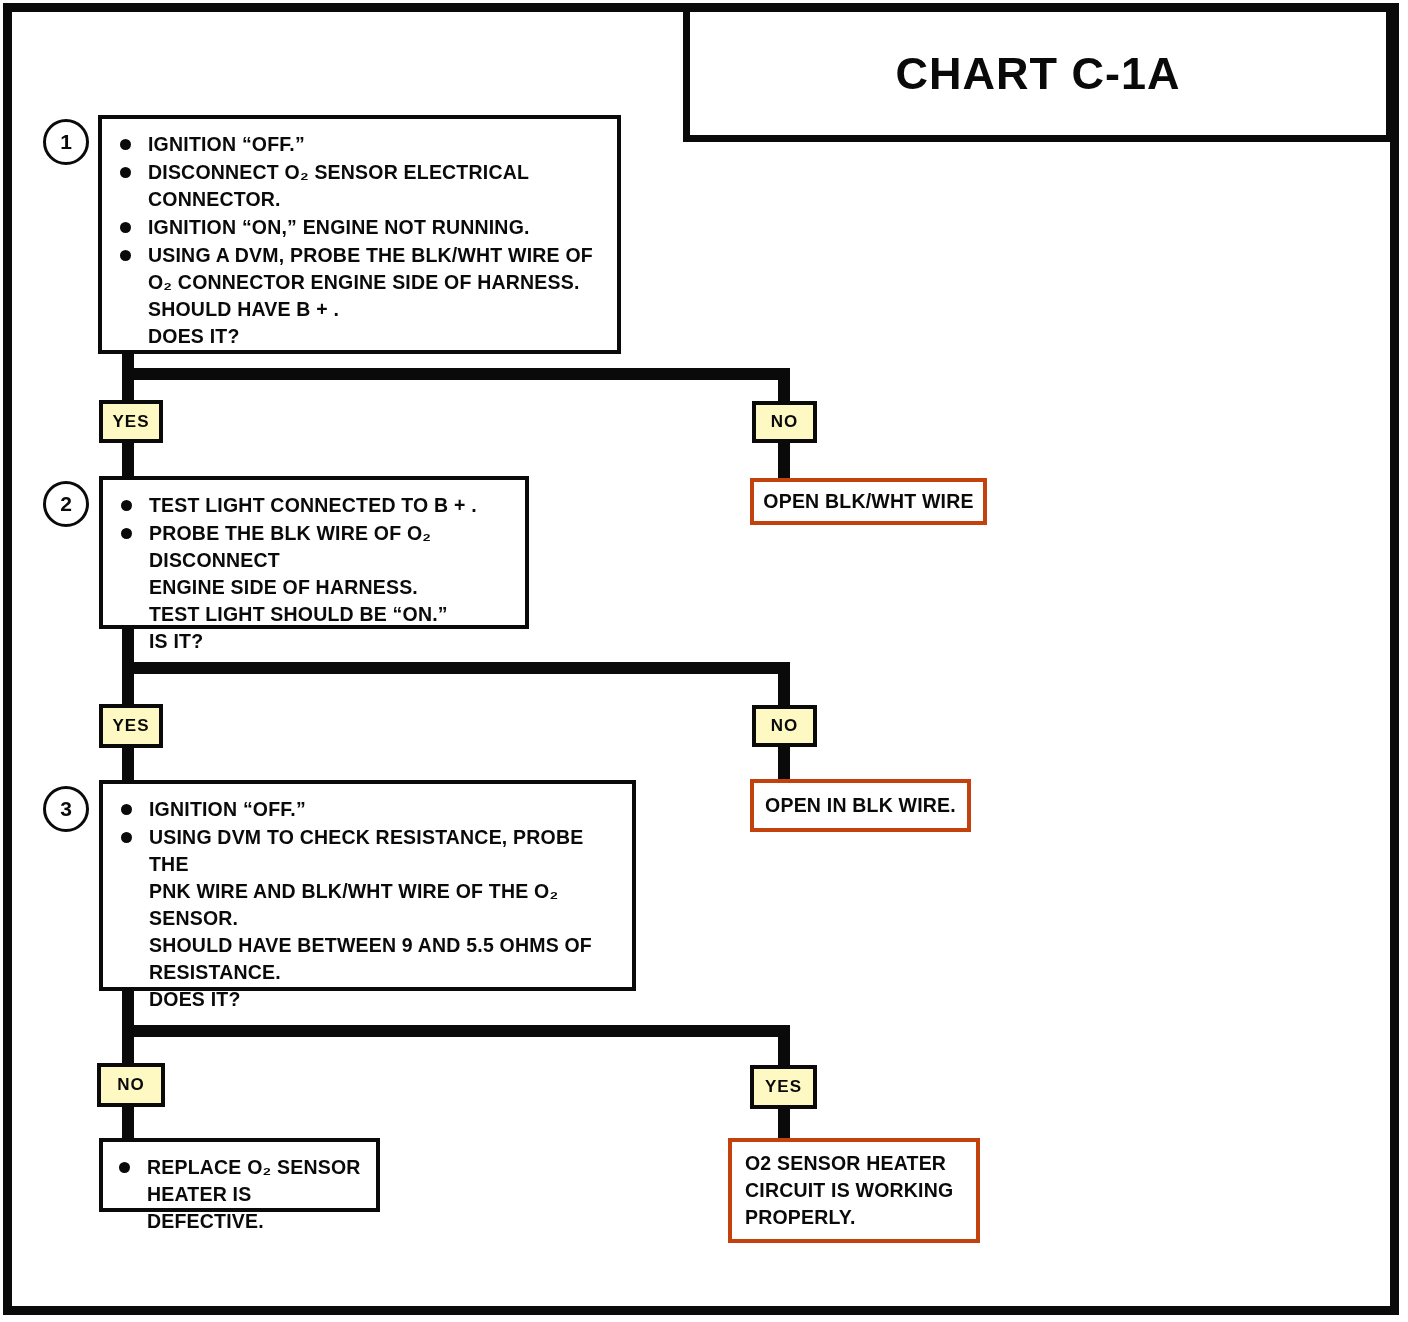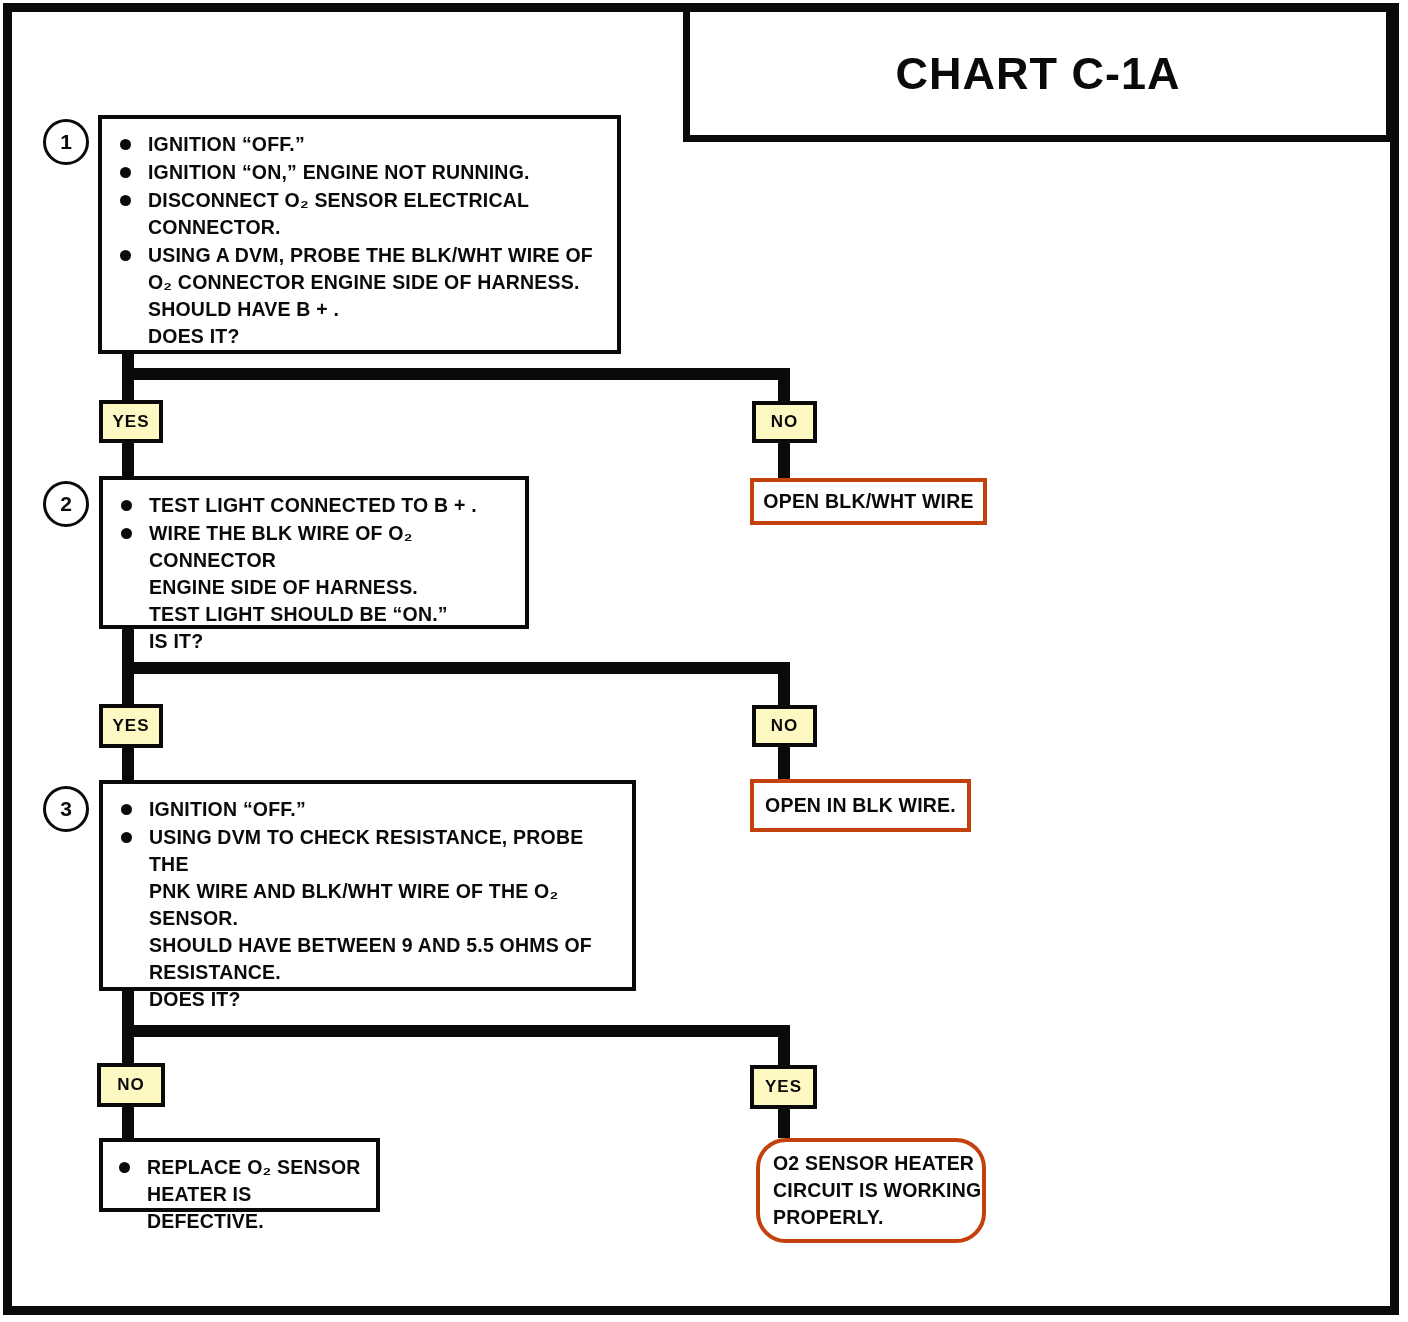--- a/index.html
+++ b/index.html
@@ -127,26 +127,26 @@
   <div class="step-circle" style="left:43px; top:119px;">
     <span>1</span>
   </div>
   <div class="step-box" style="left:98px; top:115px; width:523px; height:239px;">
     <div class="bullet-row">
       <span class="bullet-dot"></span>
       <span class="bullet-text">IGNITION “OFF.”</span>
     </div>
     <div class="bullet-row">
       <span class="bullet-dot"></span>
-      <span class="bullet-text">IGNITION “ON,” ENGINE NOT RUNNING.</span>
-    </div>
-    <div class="bullet-row">
-      <span class="bullet-dot"></span>
       <span class="bullet-text">DISCONNECT O₂ SENSOR ELECTRICAL
 CONNECTOR.</span>
+    </div>
+    <div class="bullet-row">
+      <span class="bullet-dot"></span>
+      <span class="bullet-text">IGNITION “ON,” ENGINE NOT RUNNING.</span>
     </div>
     <div class="bullet-row">
       <span class="bullet-dot"></span>
       <span class="bullet-text">USING A DVM, PROBE THE BLK/WHT WIRE OF
 O₂ CONNECTOR ENGINE SIDE OF HARNESS.
 SHOULD HAVE B + .
 DOES IT?</span>
     </div>
   </div>
 
@@ -169,21 +169,21 @@
   <div class="step-circle" style="left:43px; top:481px;">
     <span>2</span>
   </div>
   <div class="step-box" style="left:99px; top:476px; width:430px; height:153px;">
     <div class="bullet-row">
       <span class="bullet-dot"></span>
       <span class="bullet-text">TEST LIGHT CONNECTED TO B + .</span>
     </div>
     <div class="bullet-row">
       <span class="bullet-dot"></span>
-      <span class="bullet-text">WIRE THE BLK WIRE OF O₂ CONNECTOR
+      <span class="bullet-text">PROBE THE BLK WIRE OF O₂ DISCONNECT
 ENGINE SIDE OF HARNESS.
 TEST LIGHT SHOULD BE “ON.”
 IS IT?</span>
     </div>
   </div>
 
   <div class="conn" style="left:122px; top:629px; width:12px; height:35px;"></div>
   <div class="conn" style="left:122px; top:662px; width:668px; height:12px;"></div>
   <div class="conn" style="left:122px; top:674px; width:12px; height:30px;"></div>
   <div class="conn" style="left:778px; top:674px; width:12px; height:31px;"></div>
@@ -231,19 +231,19 @@
   <div class="conn" style="left:122px; top:1107px; width:12px; height:31px;"></div>
   <div class="conn" style="left:778px; top:1109px; width:12px; height:29px;"></div>
 
   <div class="result-bullets" style="left:99px; top:1138px; width:281px; height:74px;">
     <div class="bullet-row">
       <span class="bullet-dot"></span>
       <span class="bullet-text">REPLACE O₂ SENSOR
 HEATER IS DEFECTIVE.</span>
     </div>
   </div>
-  <div class="result-box result-left" style="left:756px; top:1138px; width:230px; height:105px;border-radius:30px;">
+  <div class="result-box result-left" style="left:728px; top:1138px; width:252px; height:105px;">
     <span class="pre">O2 SENSOR HEATER
 CIRCUIT IS WORKING
 PROPERLY.</span>
   </div>
 
 </div>
 
 </body></html>

